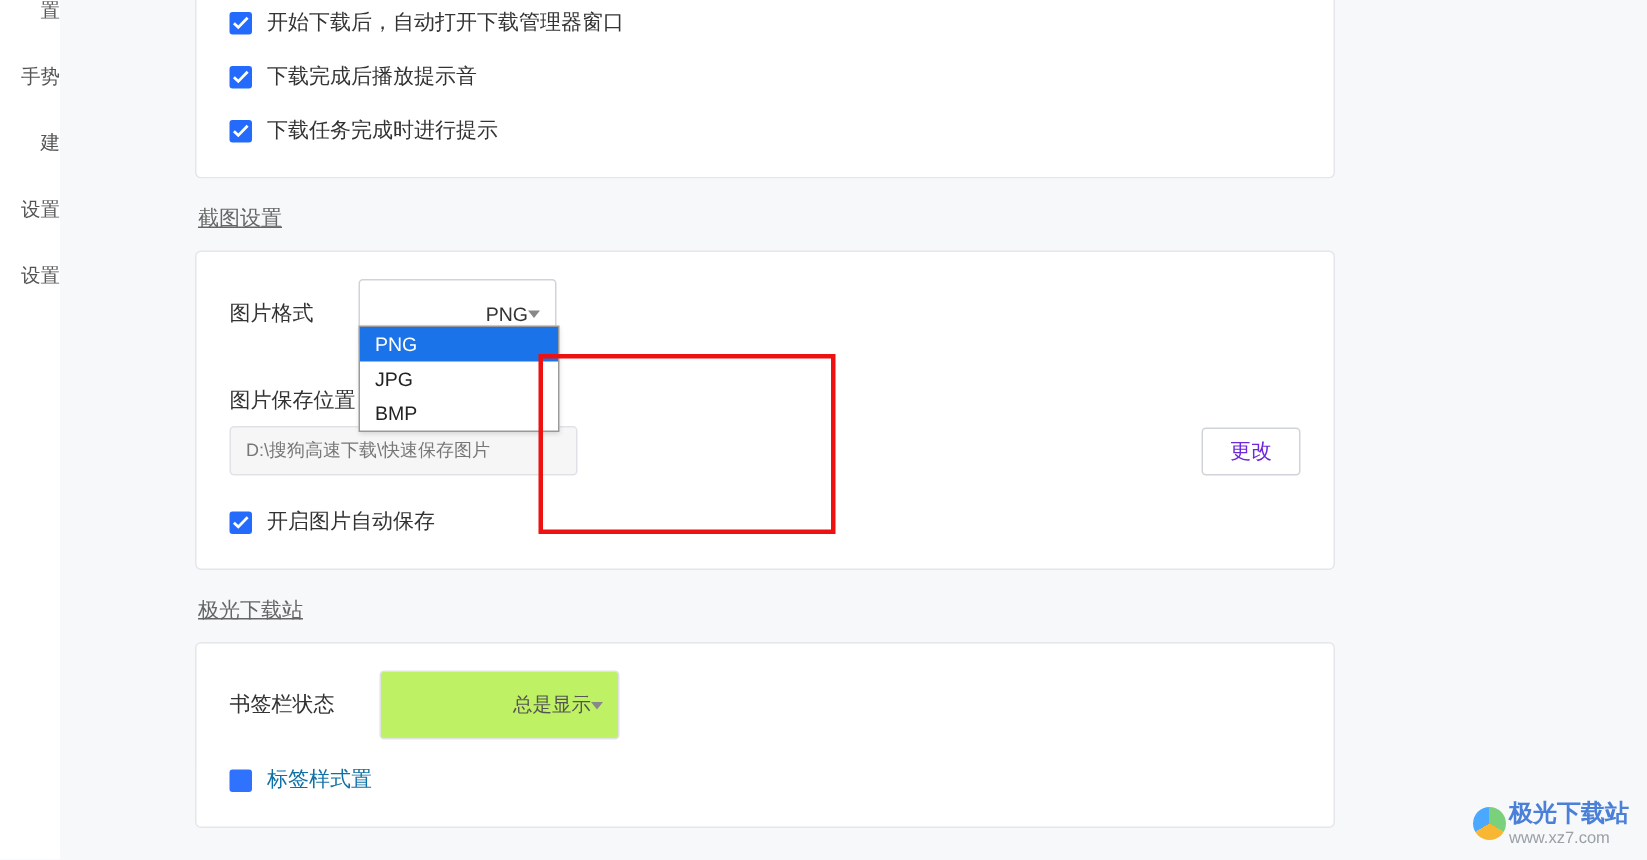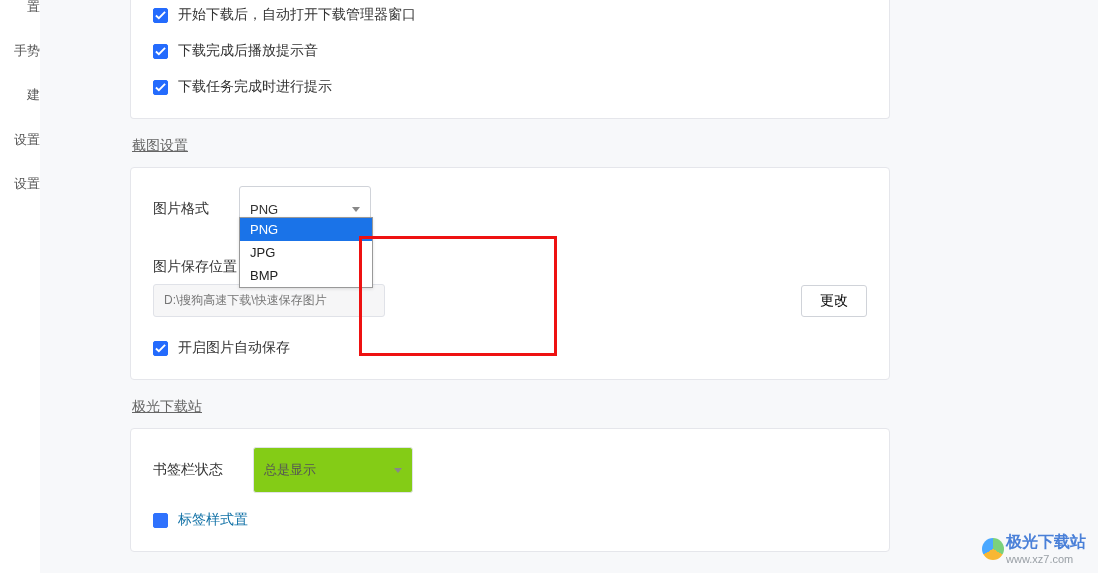--- a/index.html
+++ b/index.html
@@ -77,35 +77,35 @@
     flex-shrink: 0;
   }
   .select {
     width: 132px;
     height: 46px;
     border: 1px solid #d0d3d9;
     border-radius: 3px;
     background: #fff;
     display: flex;
     align-items: center;
-    justify-content: space-between;
+    justify-content: flex-end;
     padding: 0 10px;
     font-size: 13px;
     color: #333;
     position: relative;
     cursor: pointer;
   }
   .select .chev {
     width: 0; height: 0;
     border-left: 4px solid transparent;
     border-right: 4px solid transparent;
     border-top: 5px solid #888;
   }
   .select.wide { width: 160px; }
-  .select.light { background: #84cc16; border-color: #e0e2e8; color:#555;}
+  .select.light { background: #bef264; border-color: #e0e2e8; color:#555;}
   .dropdown {
     position: absolute;
     top: 30px;
     left: -1px;
     width: 134px;
     background: #fff;
     border: 1px solid #999;
     box-shadow: 0 1px 3px rgba(0,0,0,.12);
     z-index: 20;
   }
@@ -128,21 +128,21 @@
     border-radius: 3px;
     width: 232px;
     margin-top: 8px;
   }
   .change-btn {
     border: 1px solid #d0d3d9;
     background: #fff;
     border-radius: 3px;
     padding: 6px 18px;
     font-size: 14px;
-    color: #000000;
+    color: #6d28d9;
     cursor: pointer;
     margin-left: auto;
   }
   .highlight-box {
     position: absolute;
     border: 3px solid #e11;
     pointer-events: none;
     z-index: 30;
   }
   .watermark {

